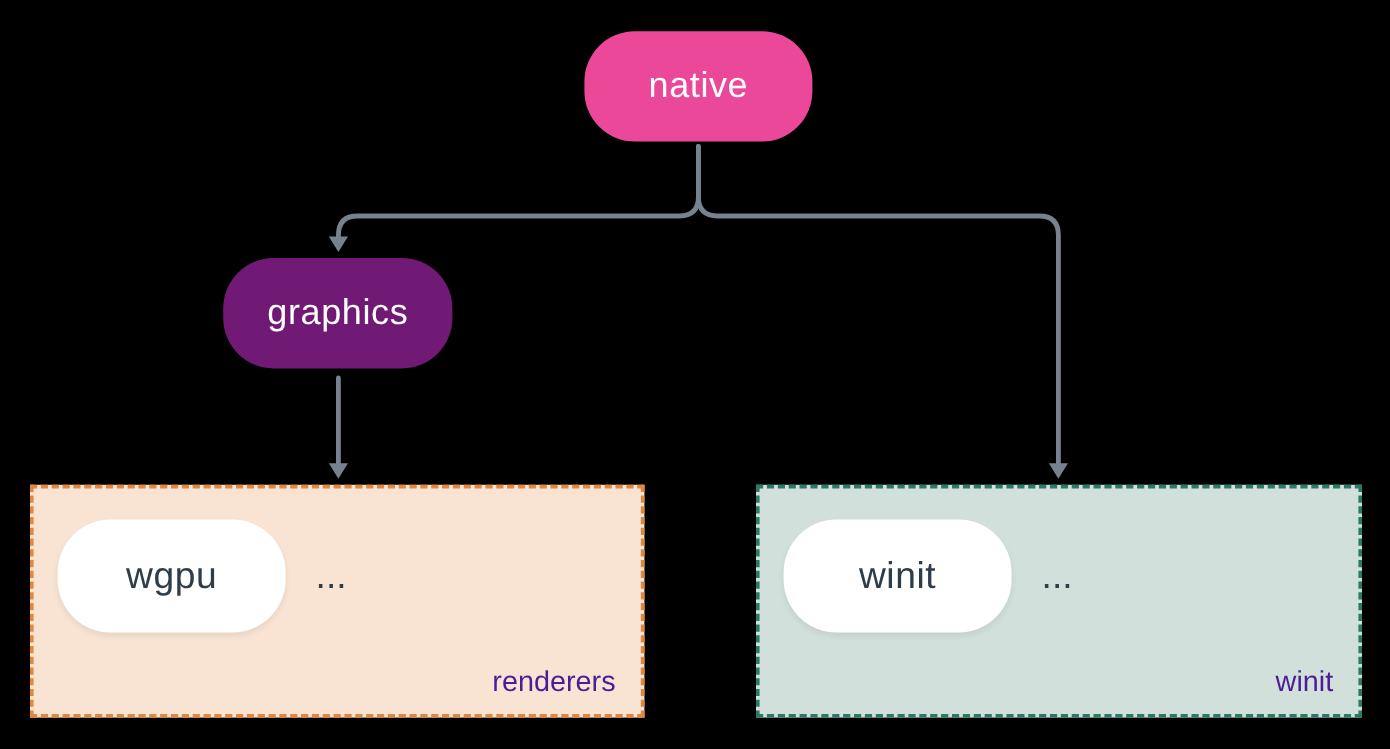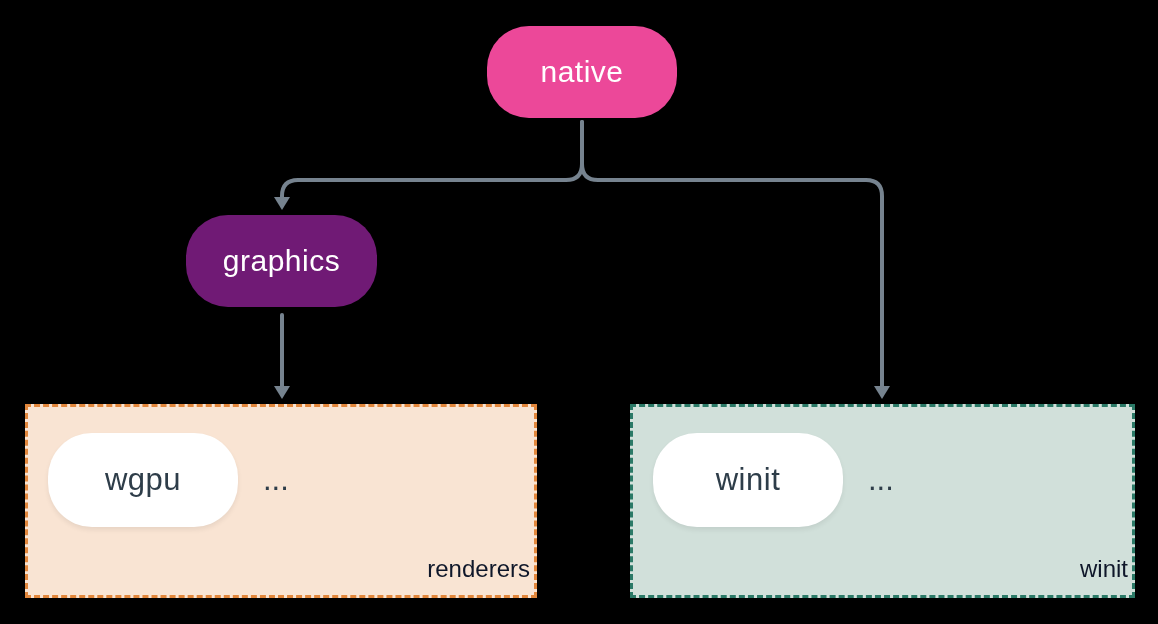--- a/index.html
+++ b/index.html
@@ -72,24 +72,24 @@
     letter-spacing: 0.5px;
     color: #2E3D49;
     box-shadow: 0 3px 5px rgba(0,0,0,0.07);
   }
   .ellipsis {
     font-size: 31px;
     color: #2E3D49;
   }
   .group-label {
     position: absolute;
-    right: 4px;
+    right: 21px;
     bottom: 12px;
     font-size: 24px;
-    color: #0f172a;
+    color: #4c1d95;
   }
   svg.edges {
     position: absolute;
     left: 0; top: 0;
     width: 1158px; height: 624px;
     pointer-events: none;
   }
   svg.edges path {
     stroke: #76838F;
     stroke-width: 4;

